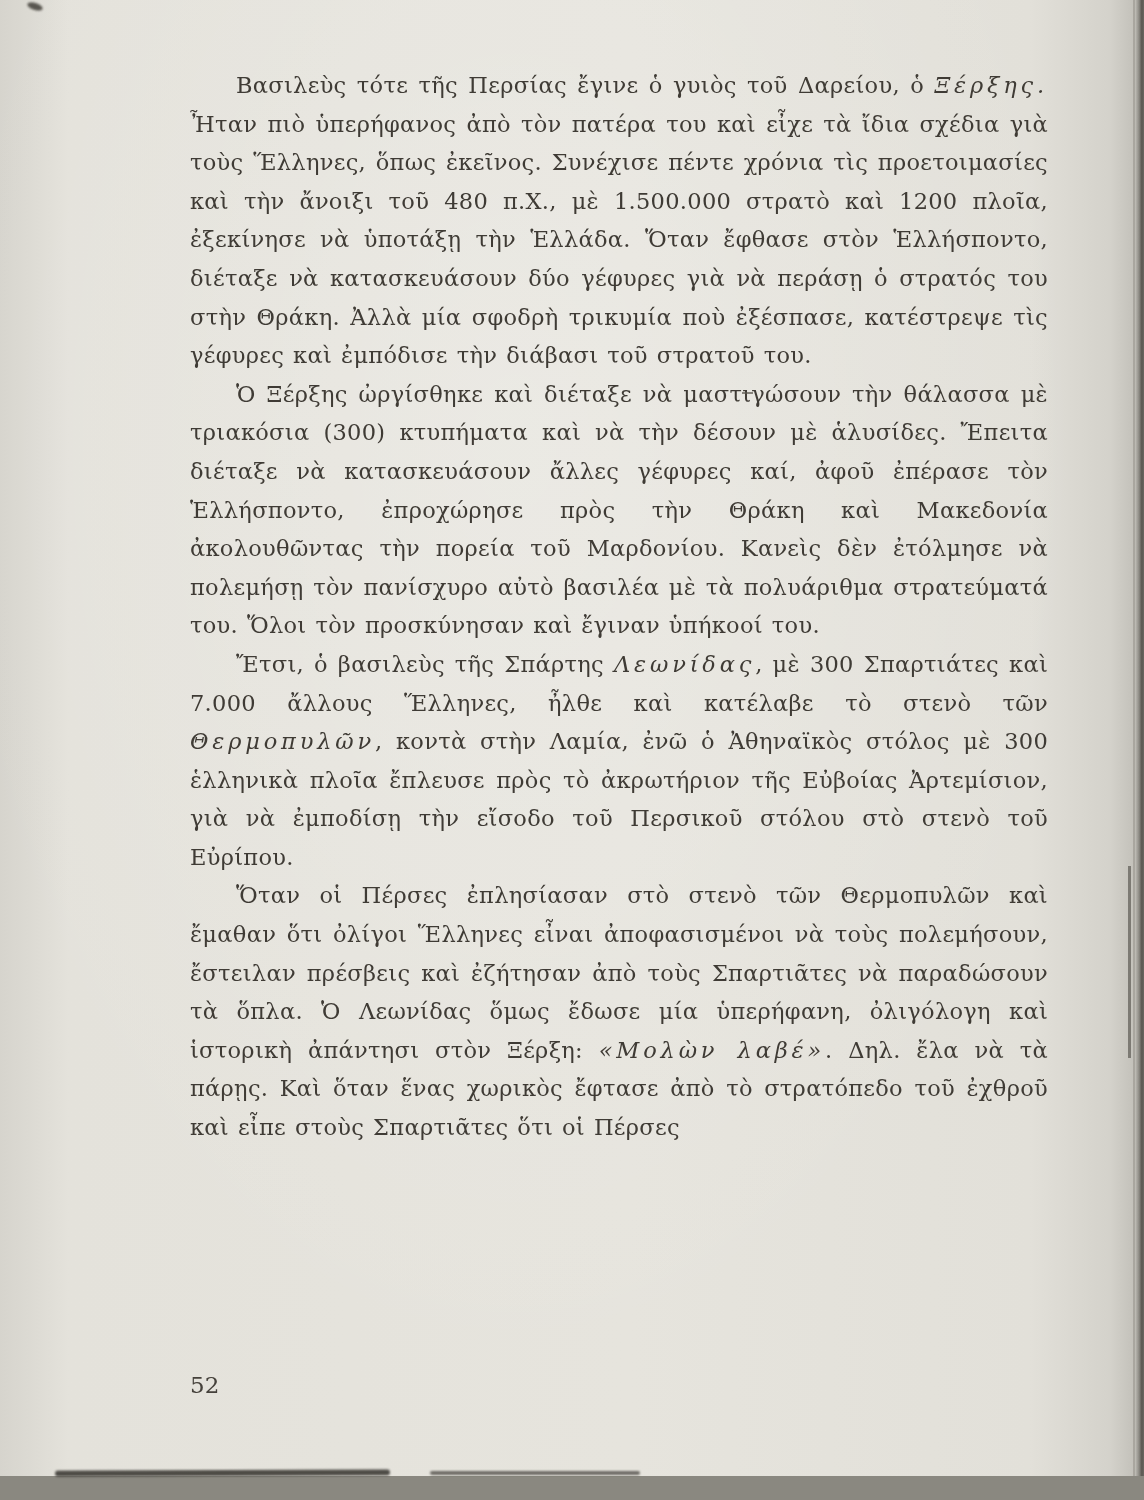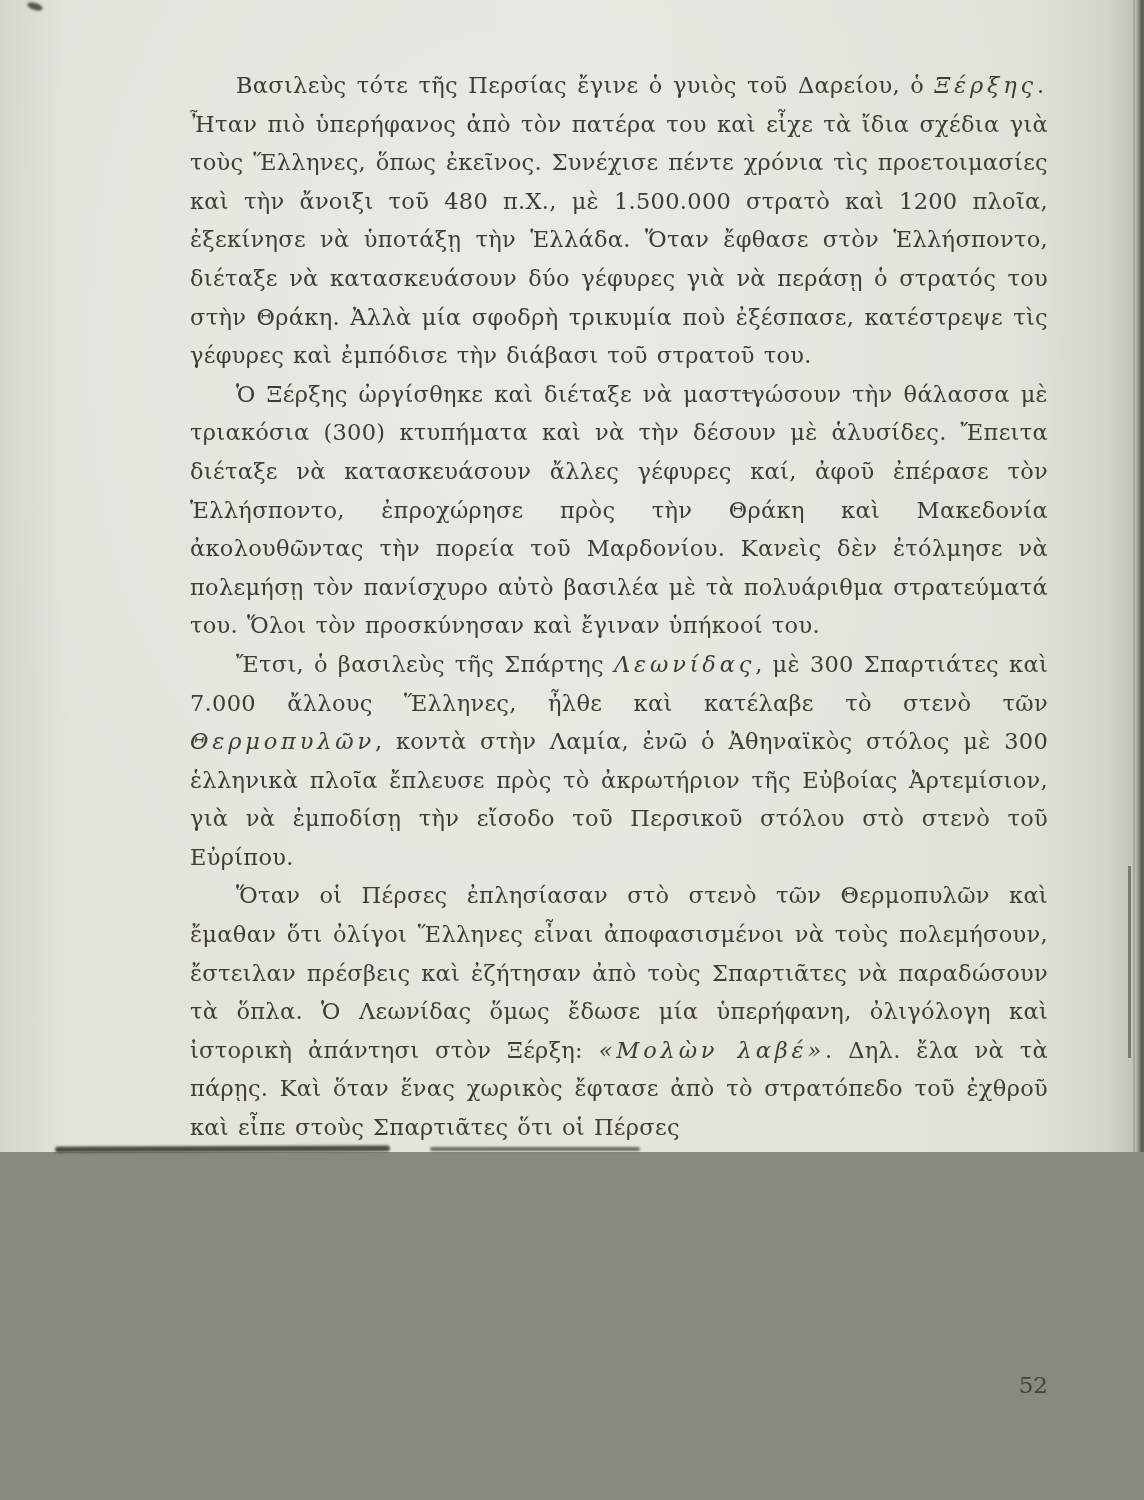--- a/index.html
+++ b/index.html
@@ -6,21 +6,21 @@
     margin: 0;
     padding: 0;
     width: 1144px;
     height: 1500px;
     overflow: hidden;
     background: #8a8880;
   }
   .page {
     position: relative;
     width: 1144px;
-    height: 1152px;
+    height: 1476px;
     background:
       radial-gradient(ellipse at 45% 30%, rgba(255,255,255,0.22), rgba(255,255,255,0) 65%),
       linear-gradient(90deg, #d6d4cd 0%, #e4e2db 6%, #e6e4dd 55%, #e2e0d9 90%, #d4d2cb 97%, #bcbab3 100%),
       #e3e1da;
     font-family: "DejaVu Serif", "Liberation Serif", serif;
     color: #3f3b35;
   }
   .text-block {
     position: absolute;
     left: 190px;
@@ -40,21 +40,21 @@
   .seg { font-style: normal; }
   .seg.spaced {
     font-style: italic;
     letter-spacing: 0.17em;
   }
   .page-number {
     position: absolute;
     left: 190px;
     top: 1372px;
     width: 858px;
-    text-align: right;
+    text-align: left;
     font-size: 23px;
     color: #45413b;
   }
   
   .edge-right {
     position: absolute;
     top: 0; right: 0;
     width: 9px; height: 100%;
     background: linear-gradient(90deg, rgba(60,57,52,0) 0%, rgba(80,77,71,0.45) 45%, #5a5751 75%, #6b6862 100%);
   }

